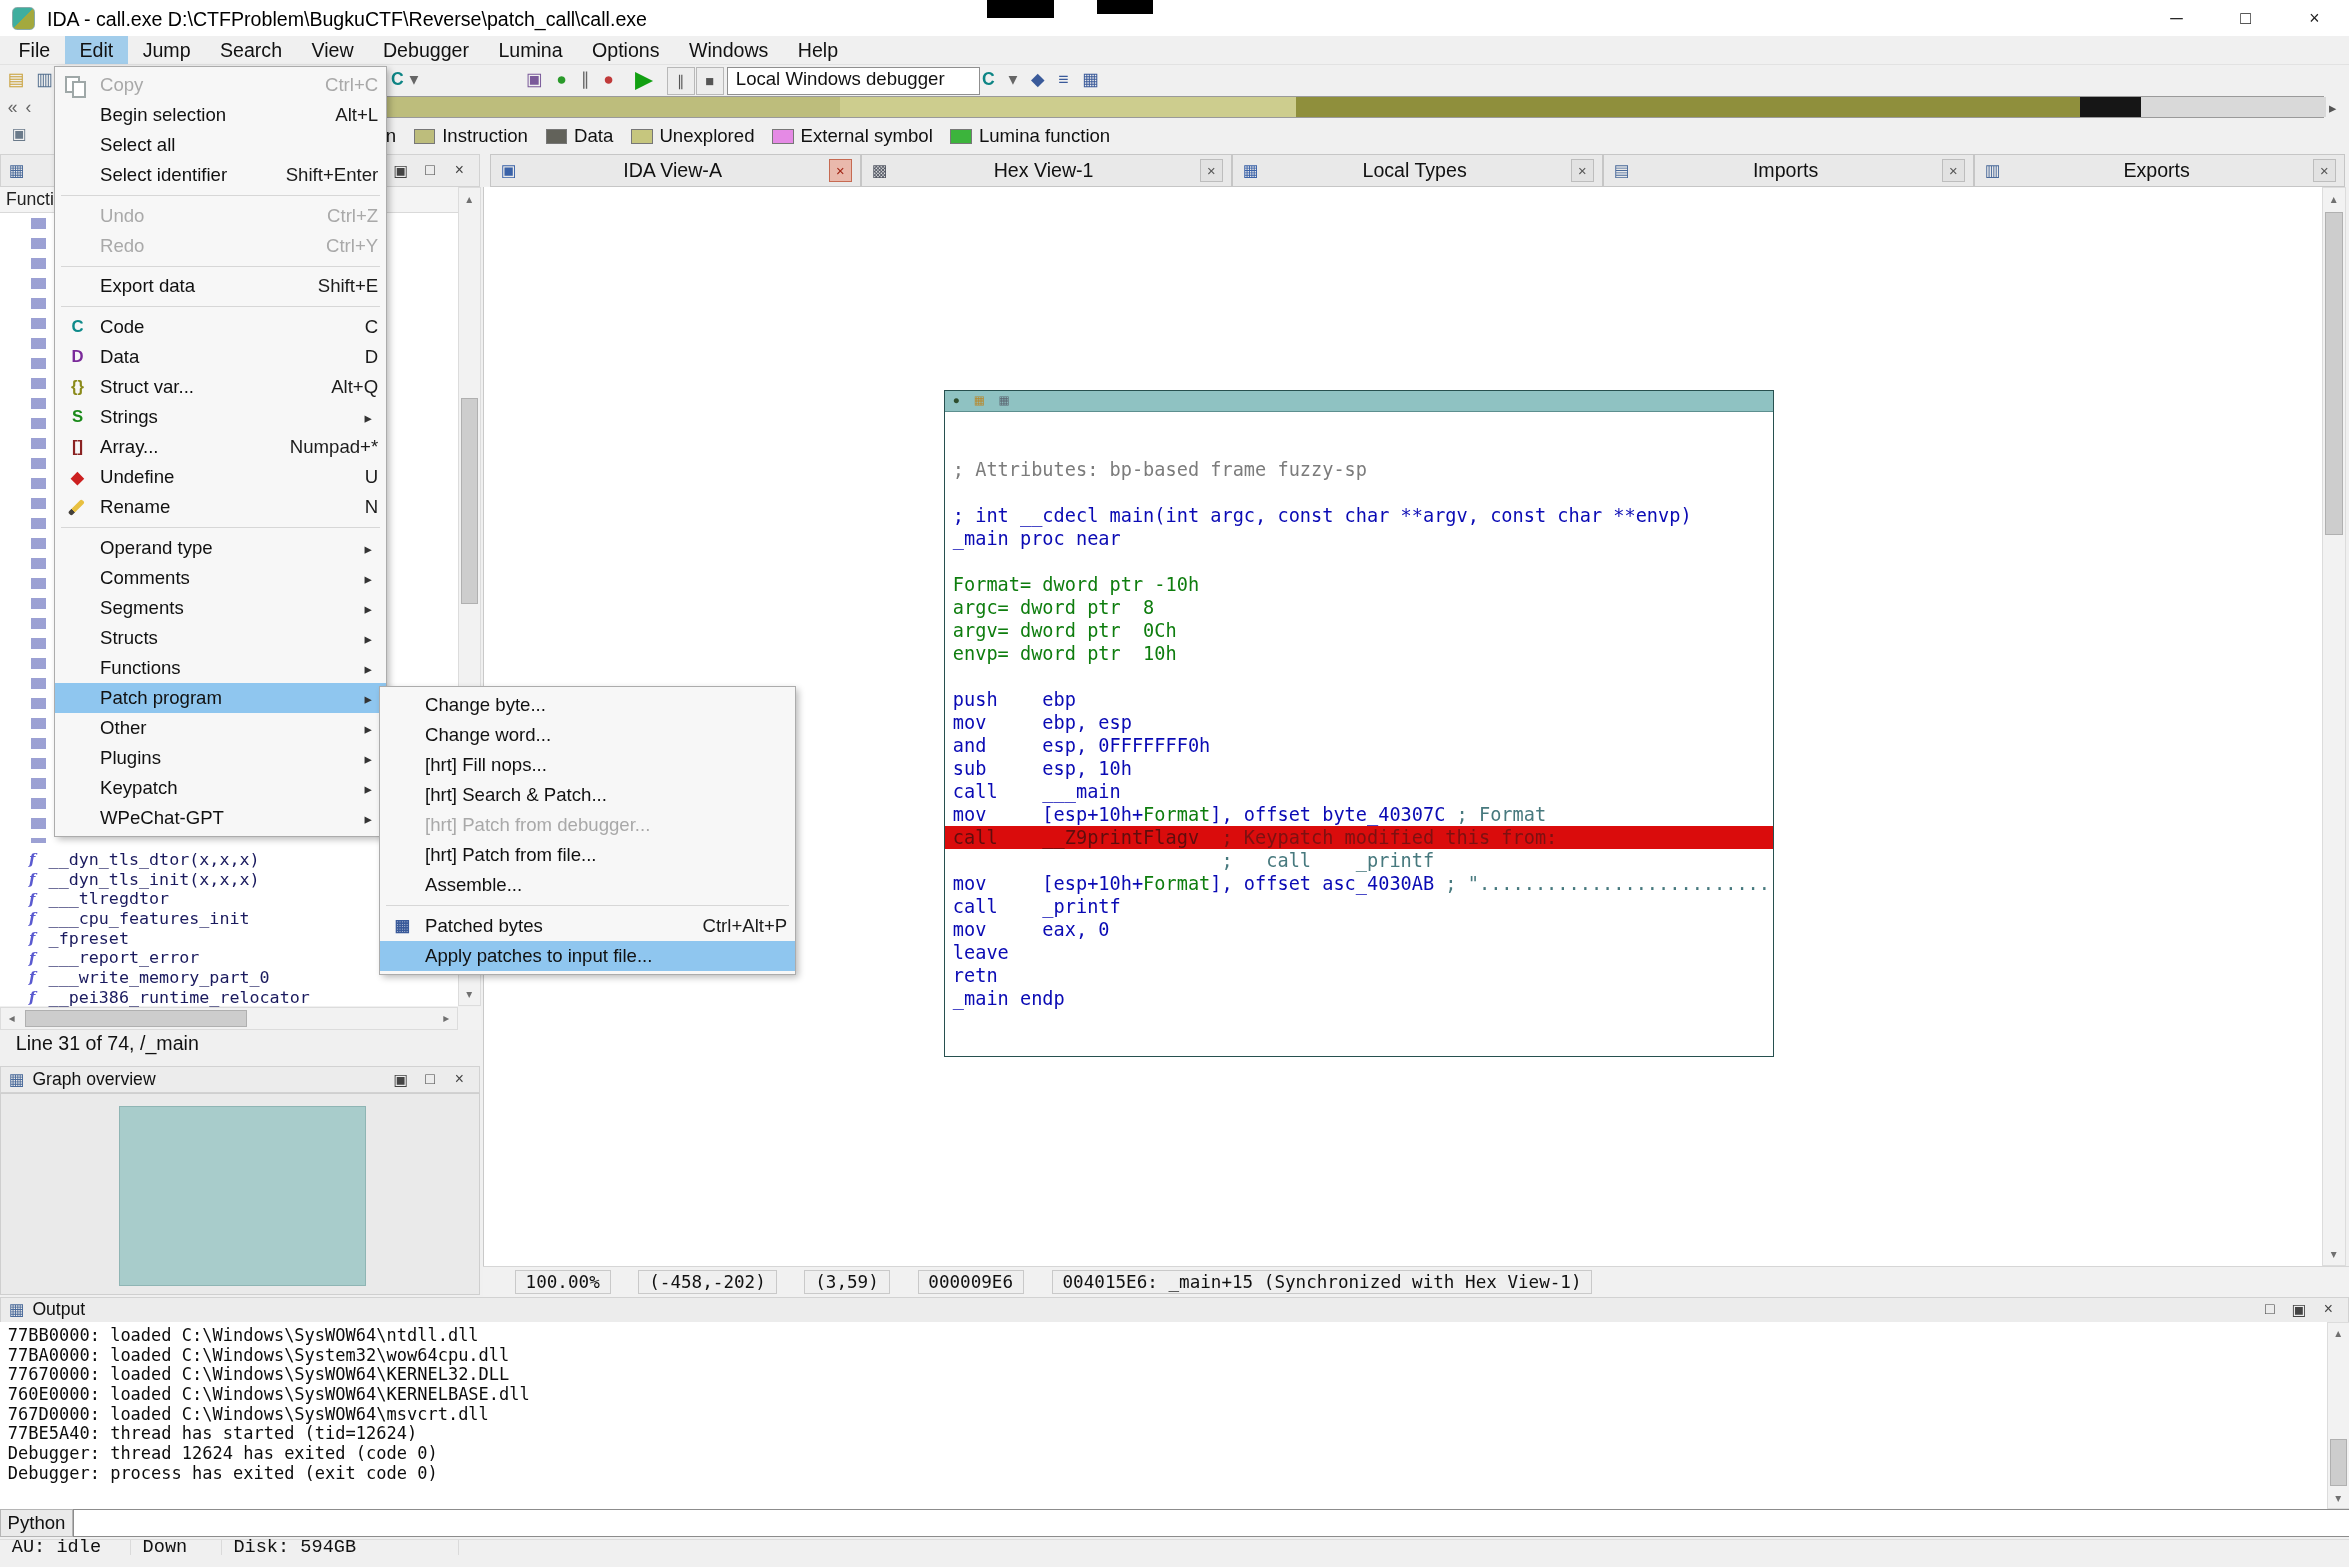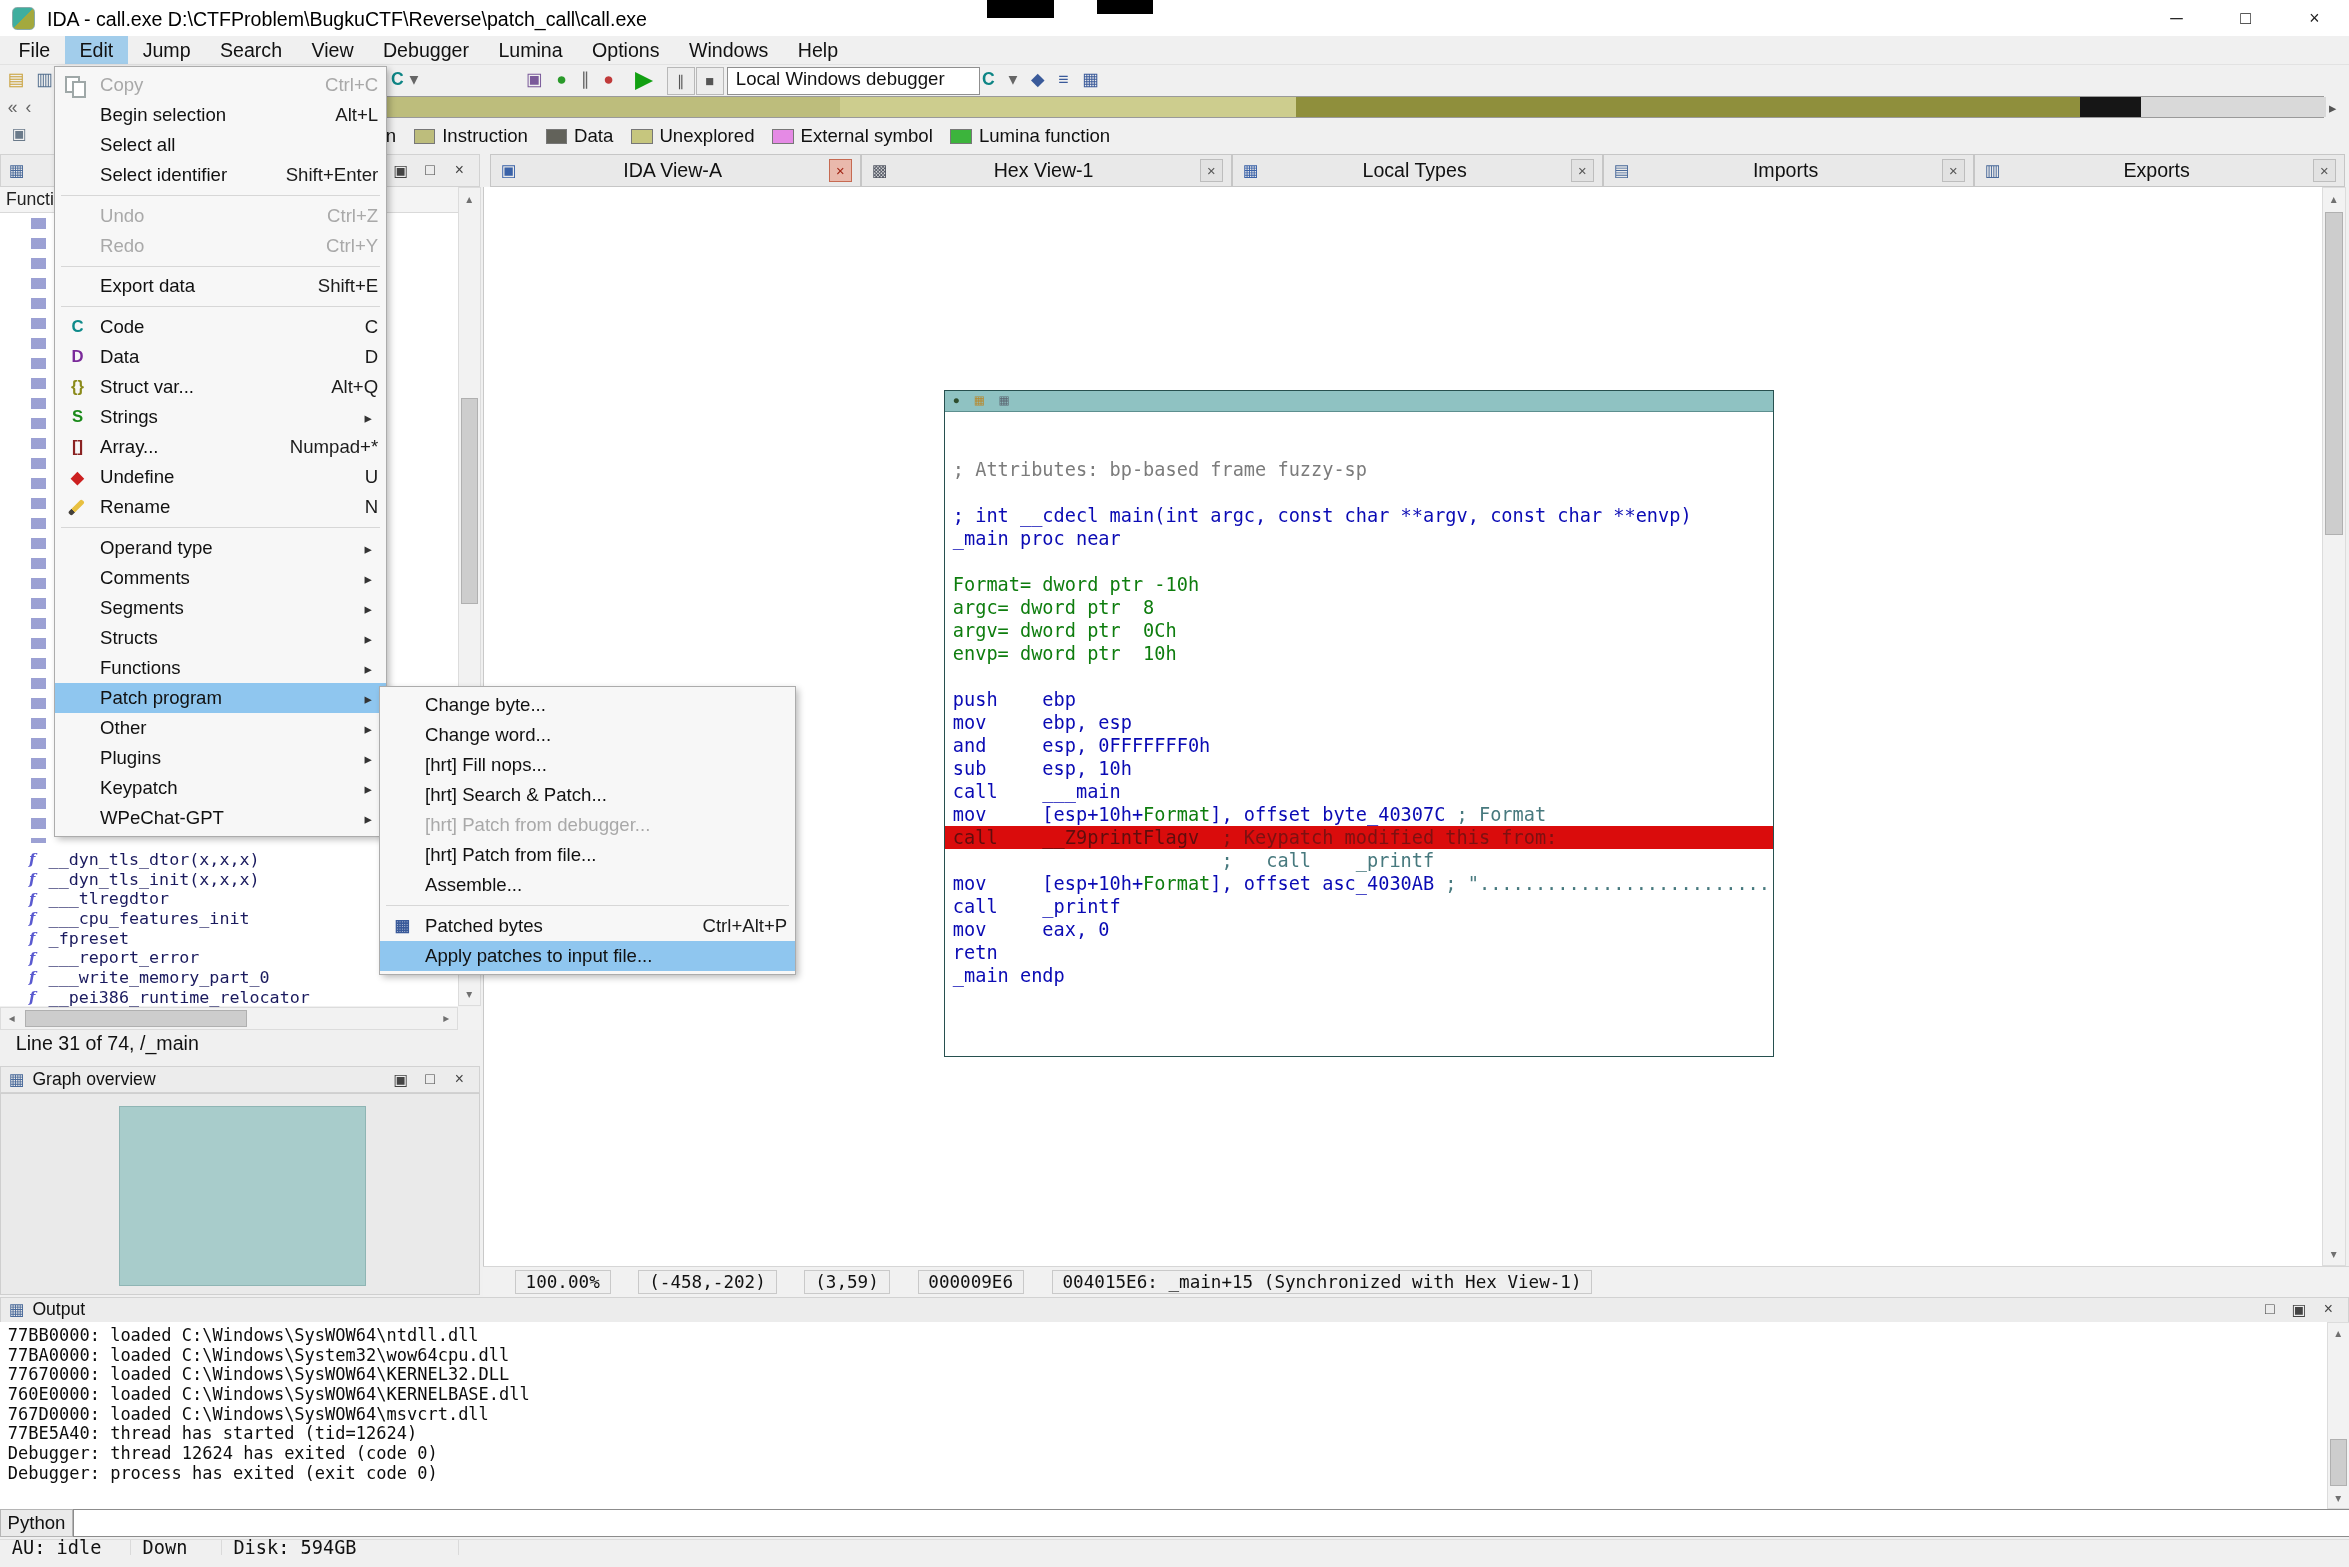--- a/index.html
+++ b/index.html
@@ -423,20 +423,21 @@
         <div class="asmline patched"><span><span class="pd">call    __Z9printFlagv</span><span class="pdc">  ; Keypatch modified this from:</span></span></div>
 
         <div class="asmline"><span><span class="nv">                        </span><span class="cm">;   call    _printf</span></span></div>
 
         <div class="asmline"><span><span class="nv">mov     [esp+10h+</span><span class="gr">Format</span><span class="nv">], offset asc_4030AB</span><span class="cm"> ; "............................"</span></span></div>
 
         <div class="asmline"><span><span class="nv">call    _printf</span></span></div>
 
         <div class="asmline"><span><span class="nv">mov     eax, 0</span></span></div>
 
+        <div class="asmline"><span><span class="nv">leave</span></span></div>
 
         <div class="asmline"><span><span class="nv">retn</span></span></div>
 
         <div class="asmline"><span><span class="nv">_main endp</span></span></div>
       </div>
   </div>
 
   <div class="abs sb" style="left:2322px;top:187px;width:23.5px;height:1079px;">
     <div class="sb-btn" style="height:21.6px;">▴</div>
     <div class="sb-thumb" style="left:2px;width:17.6px;top:23.5px;height:323px;"></div>
@@ -474,21 +475,21 @@
     </div>
   <div class="abs sb" style="left:2327px;top:1322px;width:22.5px;height:187px;">
     <div class="sb-btn" style="height:19.6px;">▴</div>
     <div class="sb-thumb" style="left:2px;width:16.7px;top:116px;height:47px;"></div>
     <div class="sb-btn abs" style="left:0;right:0;bottom:0;height:19.6px;">▾</div>
   </div>
 
   <div class="abs python-label" style="left:0;top:1509px;width:73px;height:28px;">Python</div>
   <input class="abs python-input" style="left: 73px; top: 1509px; width: 2277px; height: 28px;" value="">
 
-  <div class="abs statusbar" style="left:0;top:1539px;width:2349px;height:16px;">
+  <div class="abs statusbar" style="left:0;top:1539px;width:2349px;height:16px;font-family:Liberation Mono, monospace;">
 
   <span class="cell">AU: idle</span>
       <span class="cell">Down</span>
       <span class="cell">Disk: 594GB</span>
     </div>
 
   <div class="abs menu-panel" style="left:54px;top:66px;width:333px;">
 
       <div class="mrow dis">
         <span class="mico ic-copy"></span>

